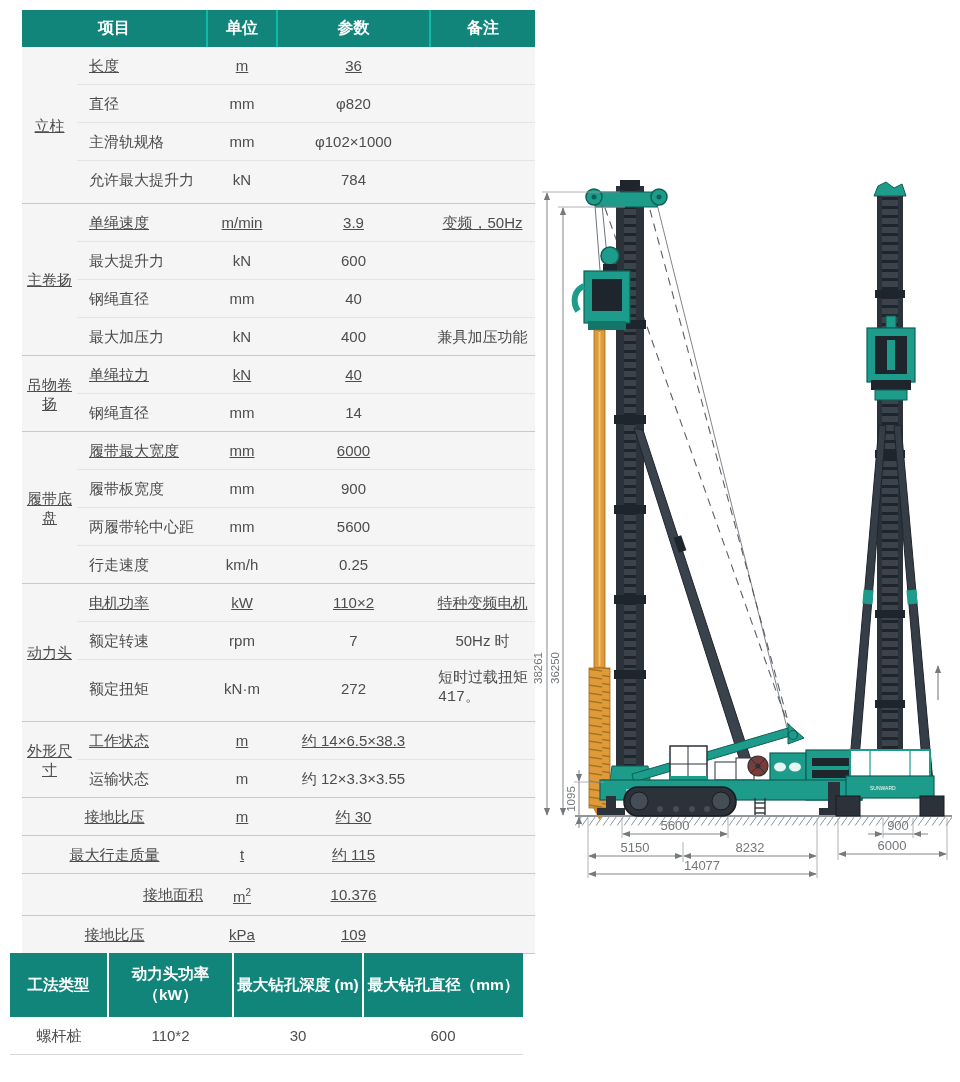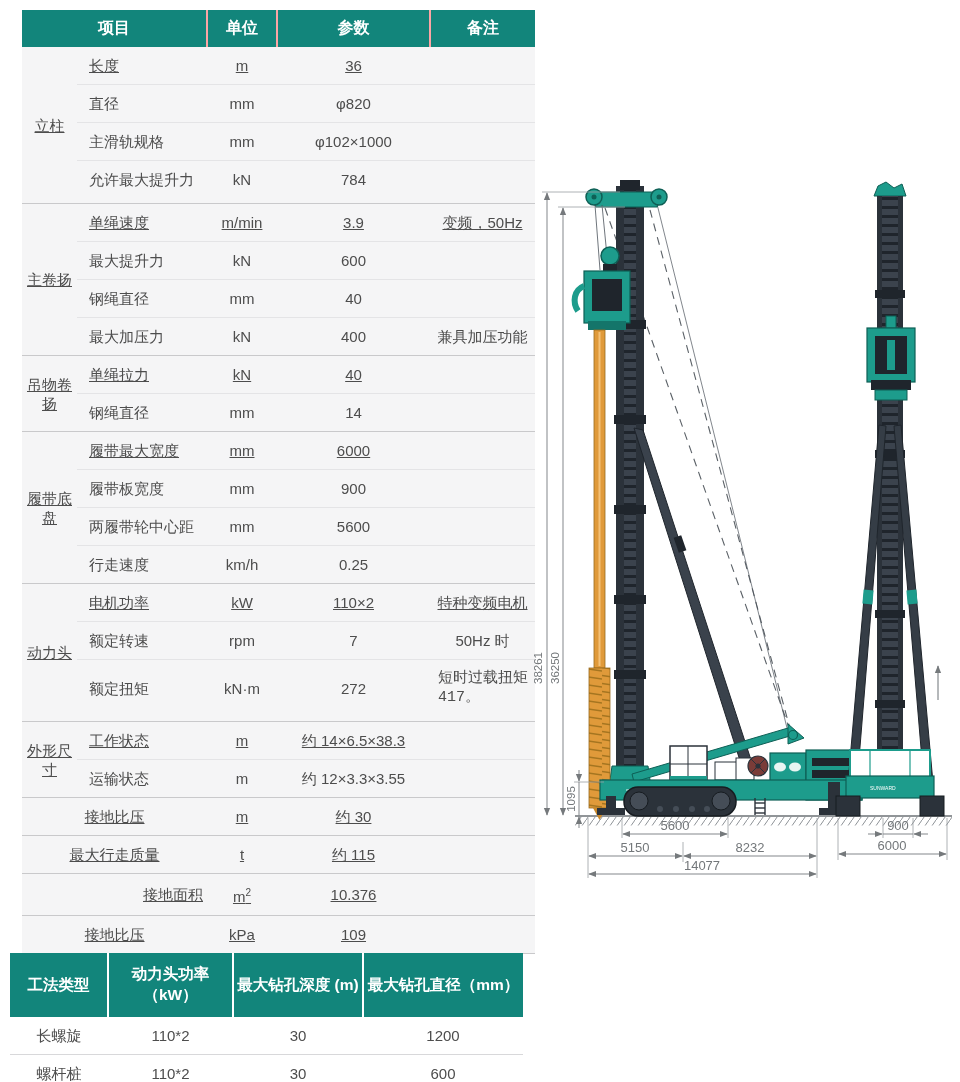--- a/index.html
+++ b/index.html
@@ -3,21 +3,21 @@
 <meta charset="utf-8">
 <style>
   html,body{margin:0;padding:0;background:#ffffff;}
   .page{position:relative;width:960px;height:1082px;background:#fff;overflow:hidden;
         font-family:"Liberation Sans","DejaVu Sans",sans-serif;color:#4d4d4d;}
 
   
   table.spec{position:absolute;left:10px;top:10px;width:513px;border-collapse:collapse;
              table-layout:fixed;font-size:15px;margin-left:12px;}
   table.spec thead th{background:#12857b;color:#fff;font-weight:bold;font-size:16px;
-             padding:8px 0;border-left:2px solid #fca5a5;}
+             padding:8px 0;border-left:2px solid #14b8a6;}
   table.spec thead th:first-child{border-left:none;}
   table.spec tbody td{background:#f5f5f6;padding:9px 4px;text-align:center;line-height:19px;}
   table.spec tbody td.item{text-align:left;padding-left:12px;}
   table.spec tbody tr td{border-top:1px solid #e4e4e6;}
   table.spec tbody tr.gstart td{border-top:1px solid #c9c9cb;text-decoration:underline;}
   table.spec tbody tr.first td{border-top:none;}
   table.spec tbody td.grp{color:#4d4d4d;}
   table.spec{border-bottom:1px solid #c9c9cb;}
   table.spec td.tallpad{padding-bottom:14px;}
   table.spec td.remark-left{text-align:left;padding-left:8px;padding-right:6px;font-family:Liberation Mono, monospace;}
@@ -224,26 +224,20 @@
       </colgroup>
     <thead>
       <tr>
         <th>工法类型</th>
         <th>动力头功率（kW）</th>
         <th>最大钻孔深度 (m)</th>
         <th>最大钻孔直径（mm）</th>
       </tr>
     </thead>
     <tbody>
-      <tr>
-        <td>长螺旋</td>
-          <td>110*2</td>
-          <td>30</td>
-          <td>1200</td>
-      </tr>
       <tr>
         <td>螺杆桩</td>
           <td>110*2</td>
           <td>30</td>
           <td>600</td>
       </tr>
     </tbody>
   </table>
 
   <div class="drawing">

